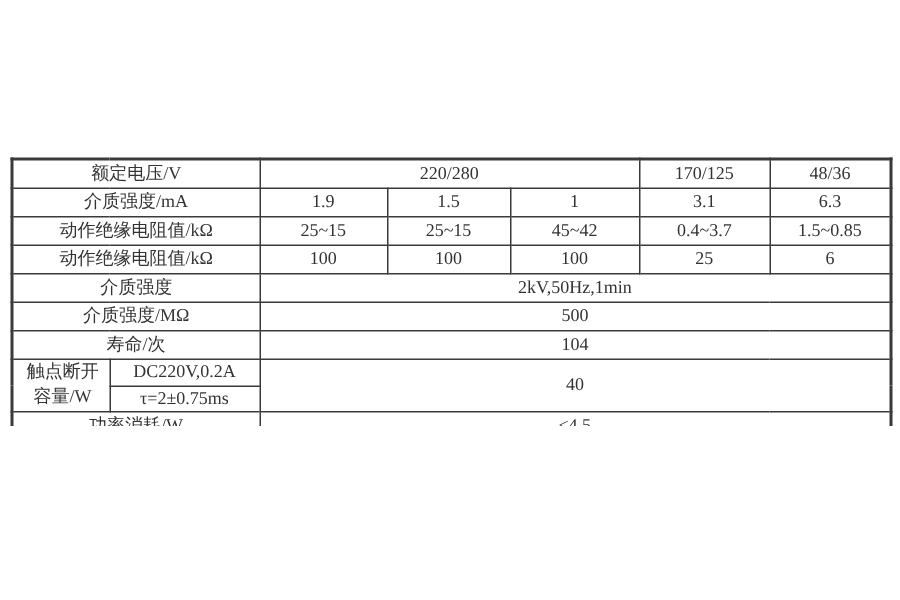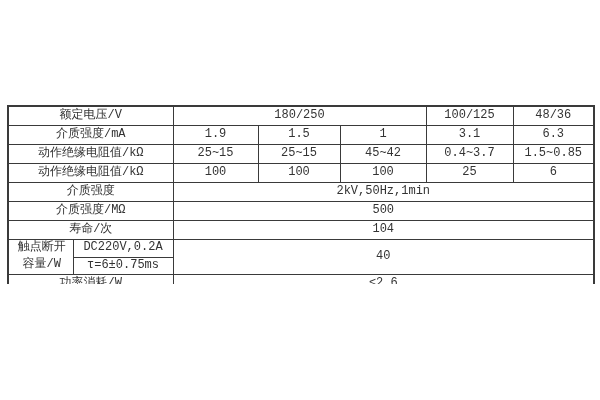--- a/index.html
+++ b/index.html
@@ -5,21 +5,21 @@
   html, body {
     margin: 0;
     padding: 0;
     background: #ffffff;
   }
   .page {
     position: relative;
     width: 600px;
     height: 284px;
     background: #ffffff;
-    font-family: Liberation Mono, monospace;
+    font-family: Liberation Serif, serif;
     overflow: hidden;
   }
   table.spec-table {
     position: absolute;
     left: 7px;
     top: 105px;
     width: 586px;
     border-collapse: collapse;
     table-layout: fixed;
     border: 2px solid #3a3a3a;
@@ -61,22 +61,22 @@
       <col style="width:85px">
       <col style="width:82px">
       <col style="width:86px">
       <col style="width:87px">
       <col style="width:81px">
     </colgroup>
 
     <tbody>
         <tr class="r">
       <td colspan="2">额定电压/V</td>
-      <td colspan="3">180/250</td>
-      <td>100/125</td>
+      <td colspan="3">220/280</td>
+      <td>170/125</td>
       <td>48/36</td>
     </tr>
 
     <tr class="r">
       <td colspan="2">介质强度/mA</td>
       <td>1.9</td>
       <td>1.5</td>
       <td>1</td>
       <td>3.1</td>
       <td>6.3</td>
@@ -120,22 +120,22 @@
         <div class="split-inner">
           <span>触点断开</span>
           <span>容量/W</span>
         </div>
       </td>
       <td>DC220V,0.2A</td>
       <td colspan="5" rowspan="2">40</td>
     </tr>
 
     <tr class="r9">
-      <td>τ=6±0.75ms</td>
+      <td>τ=2±0.75ms</td>
     </tr>
 
     <tr class="r">
       <td colspan="2">功率消耗/W</td>
-      <td colspan="5">≤2.6</td>
+      <td colspan="5">≤4.5</td>
     </tr>
   </tbody>
     </table>
 </div>
 
 </body></html>

